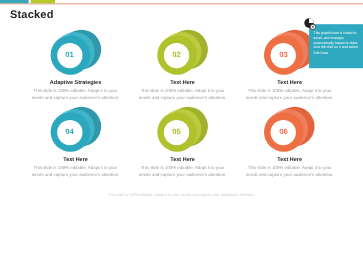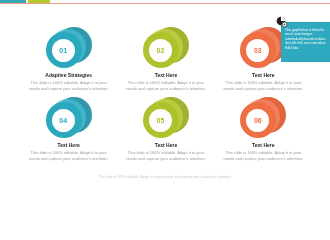--- a/index.html
+++ b/index.html
@@ -95,20 +95,21 @@
 </style>
 </head>
 <body>
 
 <div id="slide">
 
   <div class="top-rule"></div>
   <div class="top-rule-dark"></div>
   <div class="top-rule-dark2"></div>
 
+  <div class="slide-title">Stacked</div>
 
   <div class="grid">
 
     <div class="cell">
       <div class="stack">
         <div class="ring ring-back" style="background:#2592a6"></div>
         <div class="ring ring-mid" style="background:#45bcd0"></div>
         <div class="ring ring-front" style="background:#2ba8be"></div>
         <div class="hole">
           <span class="num" style="color:#2ba8be">01</span>

